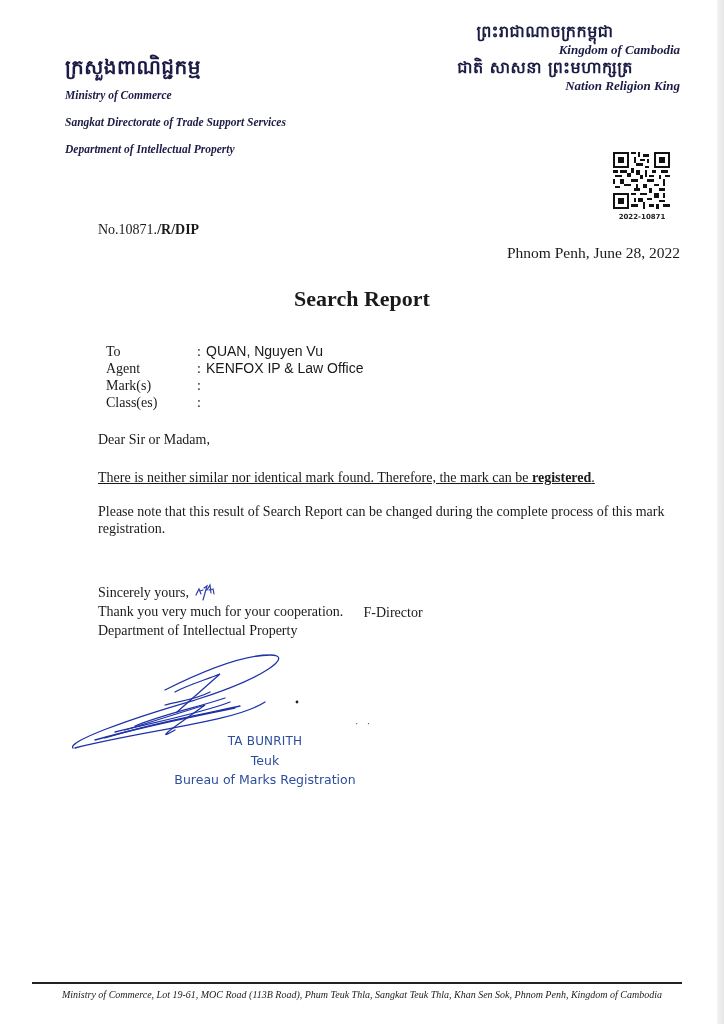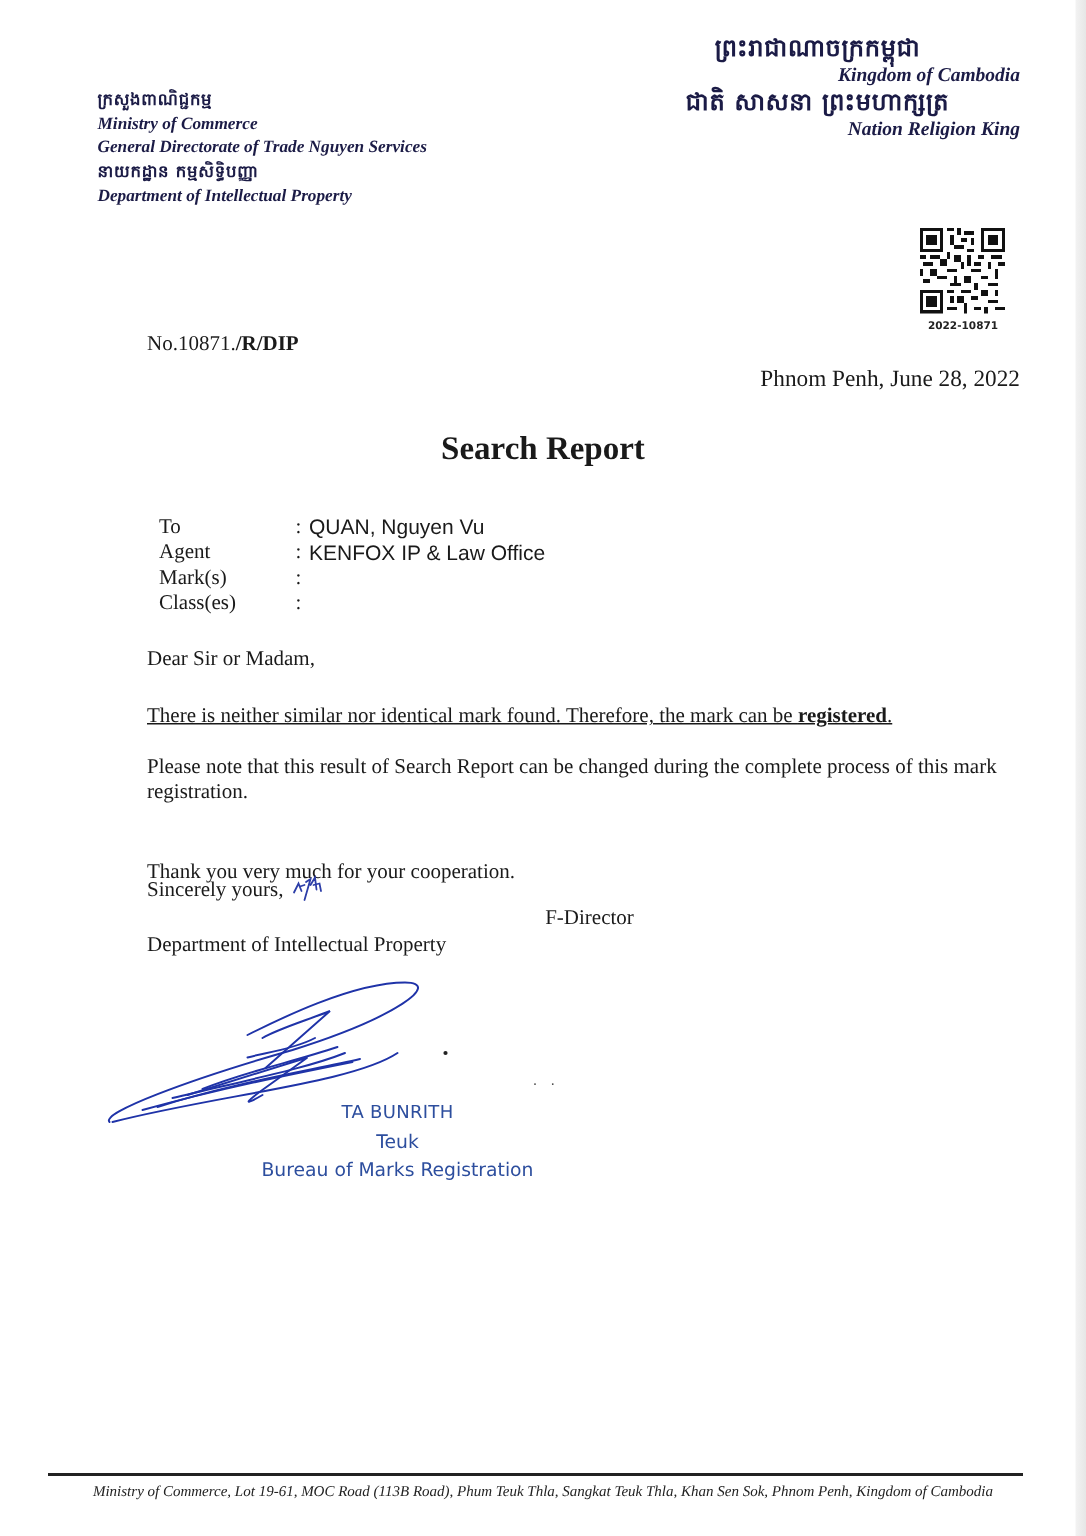--- a/index.html
+++ b/index.html
@@ -8,23 +8,23 @@
 
     .abs { position: absolute; }
 
     
     .edge-shade { position: absolute; left: 717px; top: 0; width: 7px; height: 1024px;
       background: linear-gradient(to right, #f3f3f3, #e6e6e6); }
 
     
     .hdr-left { left: 65px; top: 58px; width: 300px; }
     .khmer { font-family: "DejaVu Sans", sans-serif; font-weight: bold; color: #1b1b46; letter-spacing: 0.5px; }
-    .hdr-left .khmer { font-size: 11px; line-height: 18px; }
+    .hdr-left .khmer { font-size: 20px; line-height: 18px; }
     .hdr-left .en { font-family: "Liberation Serif", serif; font-style: italic; font-weight: bold;
-      font-size: 11.5px; line-height: 15px; color: #1b1b46; }
+      font-size: 11.5px; line-height: 15px; color: #1b1b46; margin-top: 12px; }
 
     
     .hdr-right { left: 410px; top: 22px; width: 270px; text-align: center; }
     .hdr-right .khmer { font-size: 16px; line-height: 20px; }
     .hdr-right .en { font-family: "Liberation Serif", serif; font-style: italic; font-weight: bold;
       font-size: 13px; line-height: 16px; color: #1b1b46; text-align: right; }
 
     
     .qr { left: 613px; top: 152px; width: 57px; height: 57px; }
     .qr-label { left: 600px; top: 213px; width: 84px; text-align: center;
@@ -40,21 +40,21 @@
     .addr { left: 106px; top: 343px; font-size: 14px; line-height: 17px; }
     .addr .row { display: flex; height: 17px; }
     .addr .lbl { width: 91px; font-family: "Liberation Serif", serif; }
     .addr .colon { width: 9px; }
     .addr .val { font-family: "Liberation Sans", sans-serif; font-size: 14px; }
 
     .para { left: 98px; width: 590px; font-size: 14px; line-height: 17px; }
     .p-greet { top: 431px; }
     .p-result { top: 469px; text-decoration: underline; }
     .p-note { top: 503px; }
-    .p-thanks { top: 554px; margin-top: 19px; }
+    .p-thanks { top: 584px; margin-top: 19px; }
     .p-sincere { top: 581px; }
     .p-director { top: 604px; text-align: center; }
     .p-dept { top: 622px; }
 
     .initials { display: inline-block; width: 22px; height: 22px; vertical-align: -6px; margin-left: 2px; }
 
     .signature { left: 65px; top: 650px; width: 260px; height: 110px; }
 
     .stamp { left: 140px; top: 732px; width: 250px; text-align: center;
       font-family: "DejaVu Sans", sans-serif; color: #2d4e9e; font-size: 12px; line-height: 19px; }
@@ -70,22 +70,21 @@
       font-size: 10px; line-height: 13px; color: #222; }
   </style>
 </head>
 <body>
 
 <div class="edge-shade"></div>
 
 <div class="abs hdr-left">
   <div class="khmer">ក្រសួងពាណិជ្ជកម្ម</div>
   <div class="en">Ministry of Commerce</div>
-  <div class="en">General Directorate of Trade Nguyen Services</div>
-  <div class="khmer">នាយកដ្ឋាន កម្មសិទ្ធិបញ្ញា</div>
+  <div class="en">Sangkat Directorate of Trade Support Services</div>
   <div class="en">Department of Intellectual Property</div>
 </div>
 
 <div class="abs hdr-right">
   <div class="khmer">ព្រះរាជាណាចក្រកម្ពុជា</div>
   <div class="en">Kingdom of Cambodia</div>
   <div class="khmer">ជាតិ សាសនា ព្រះមហាក្សត្រ</div>
   <div class="en">Nation Religion King</div>
 </div>
 

